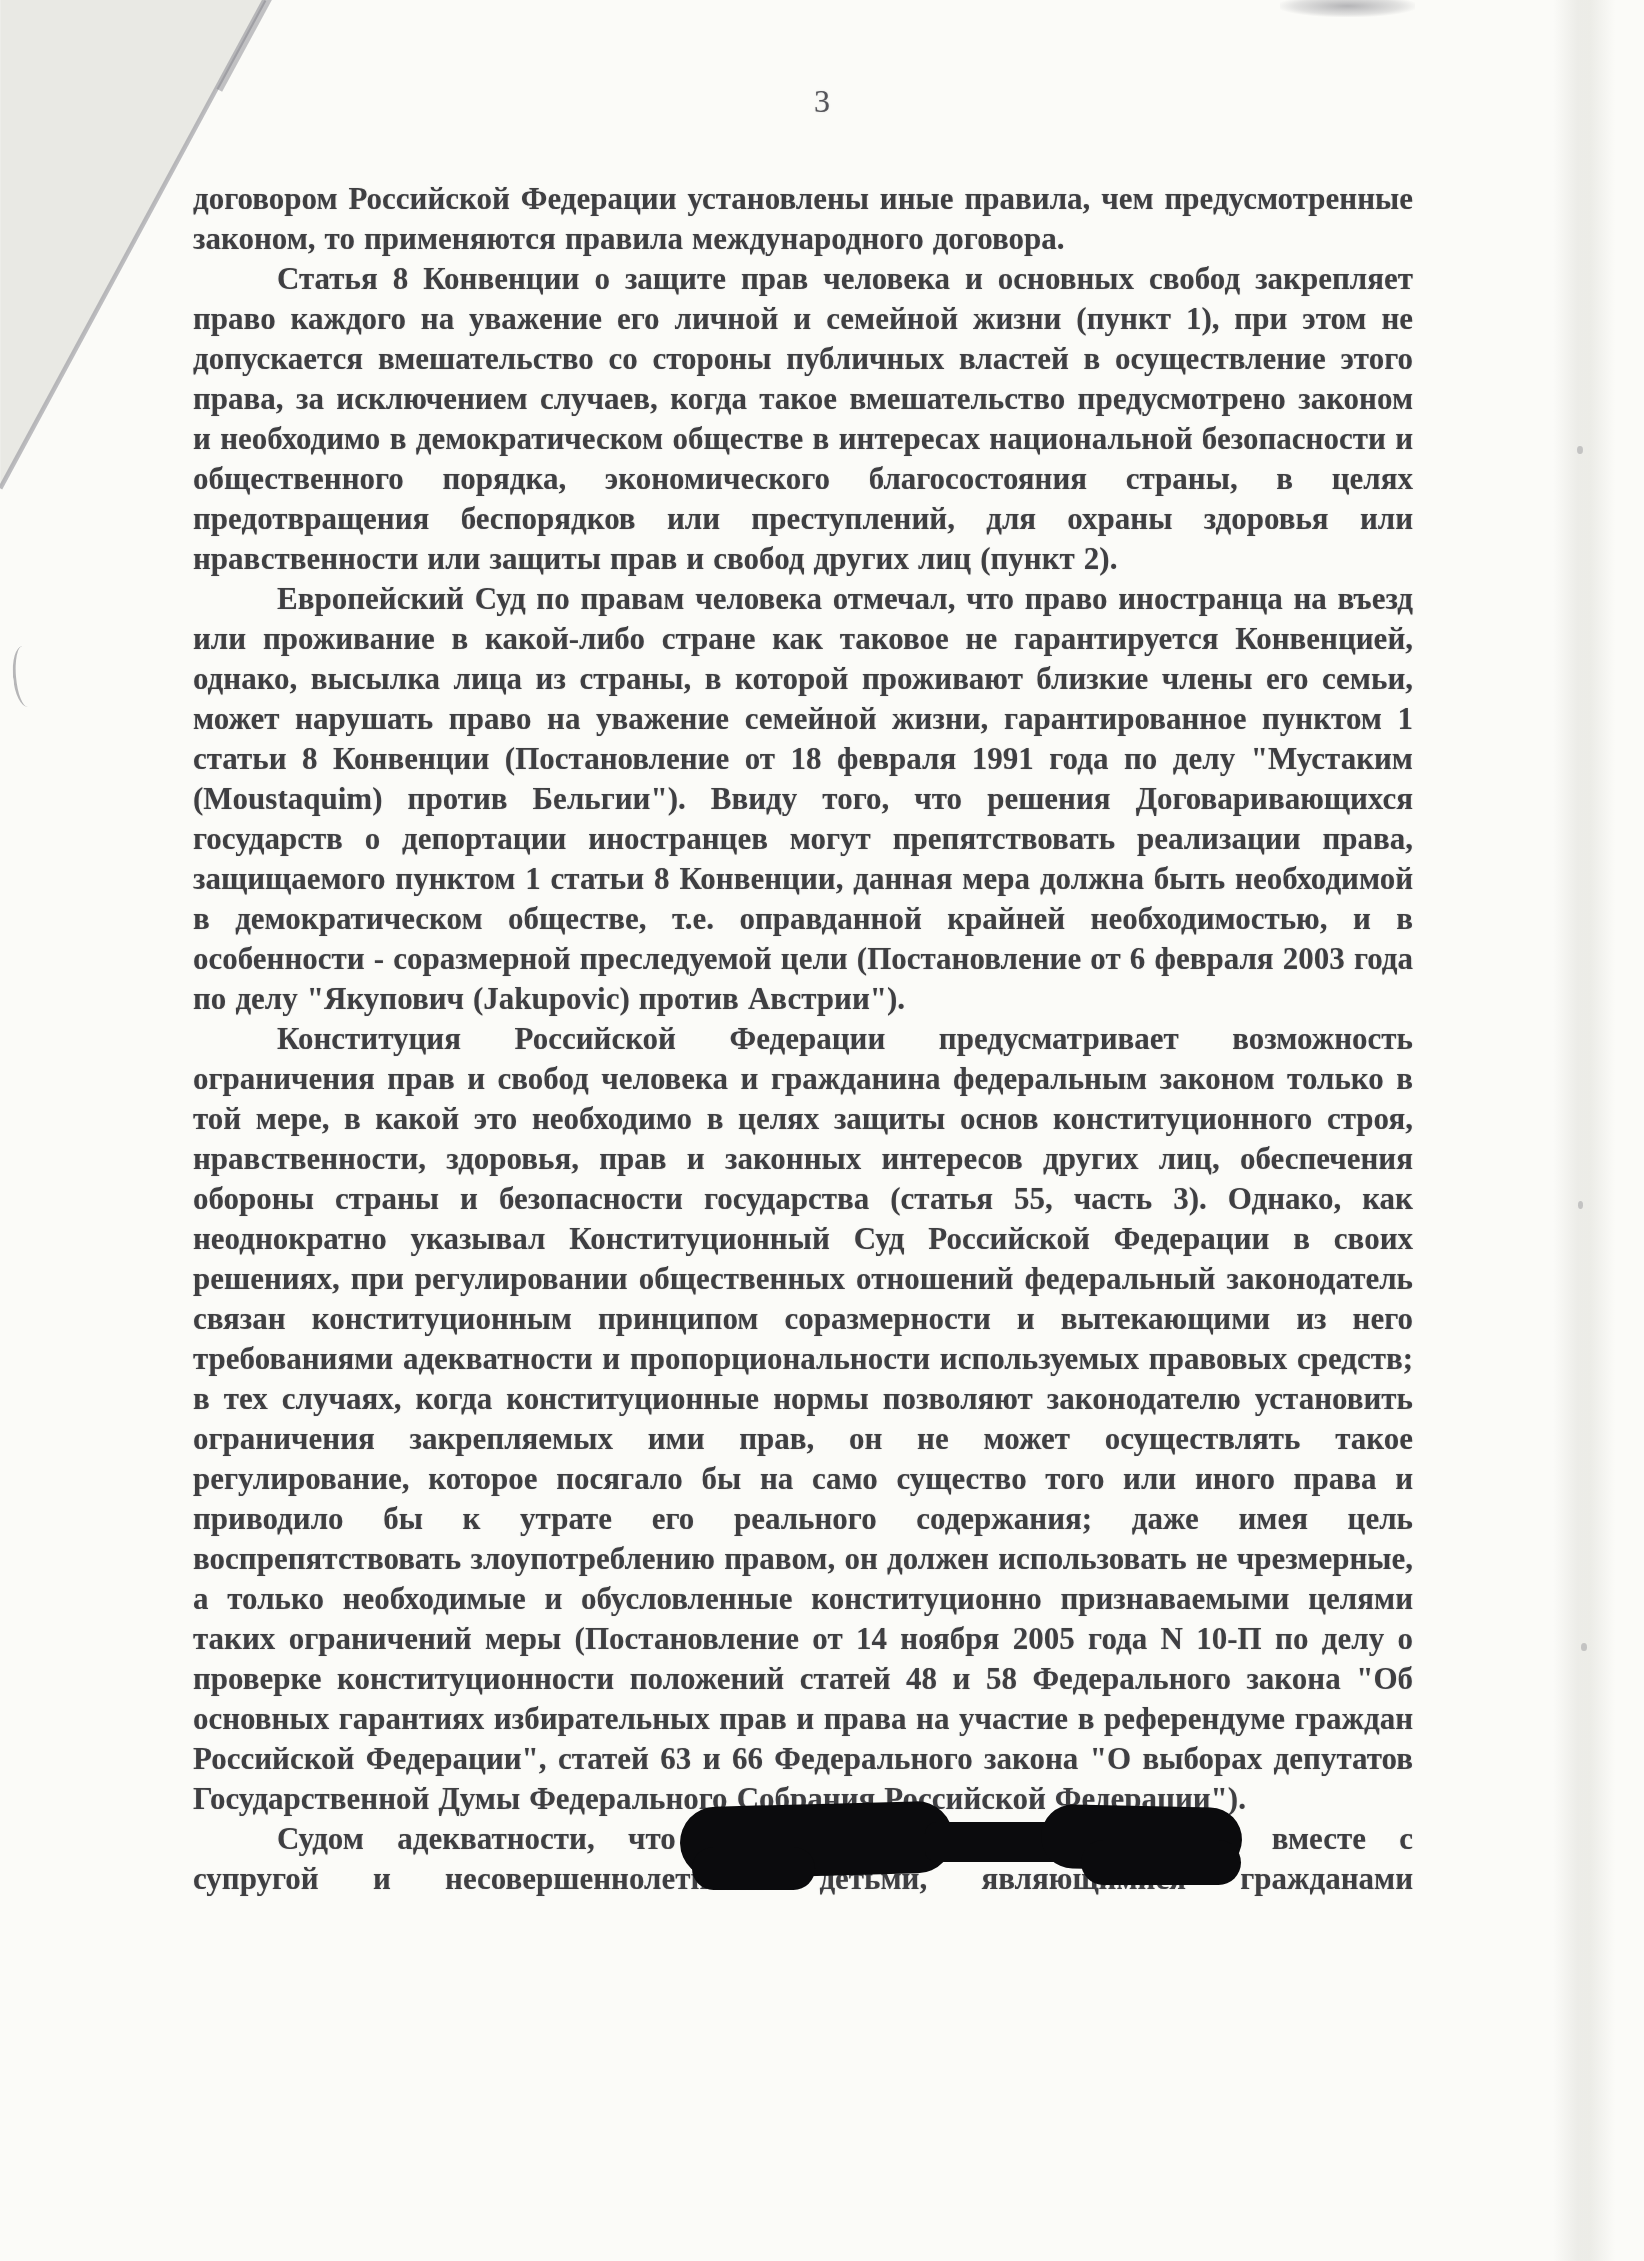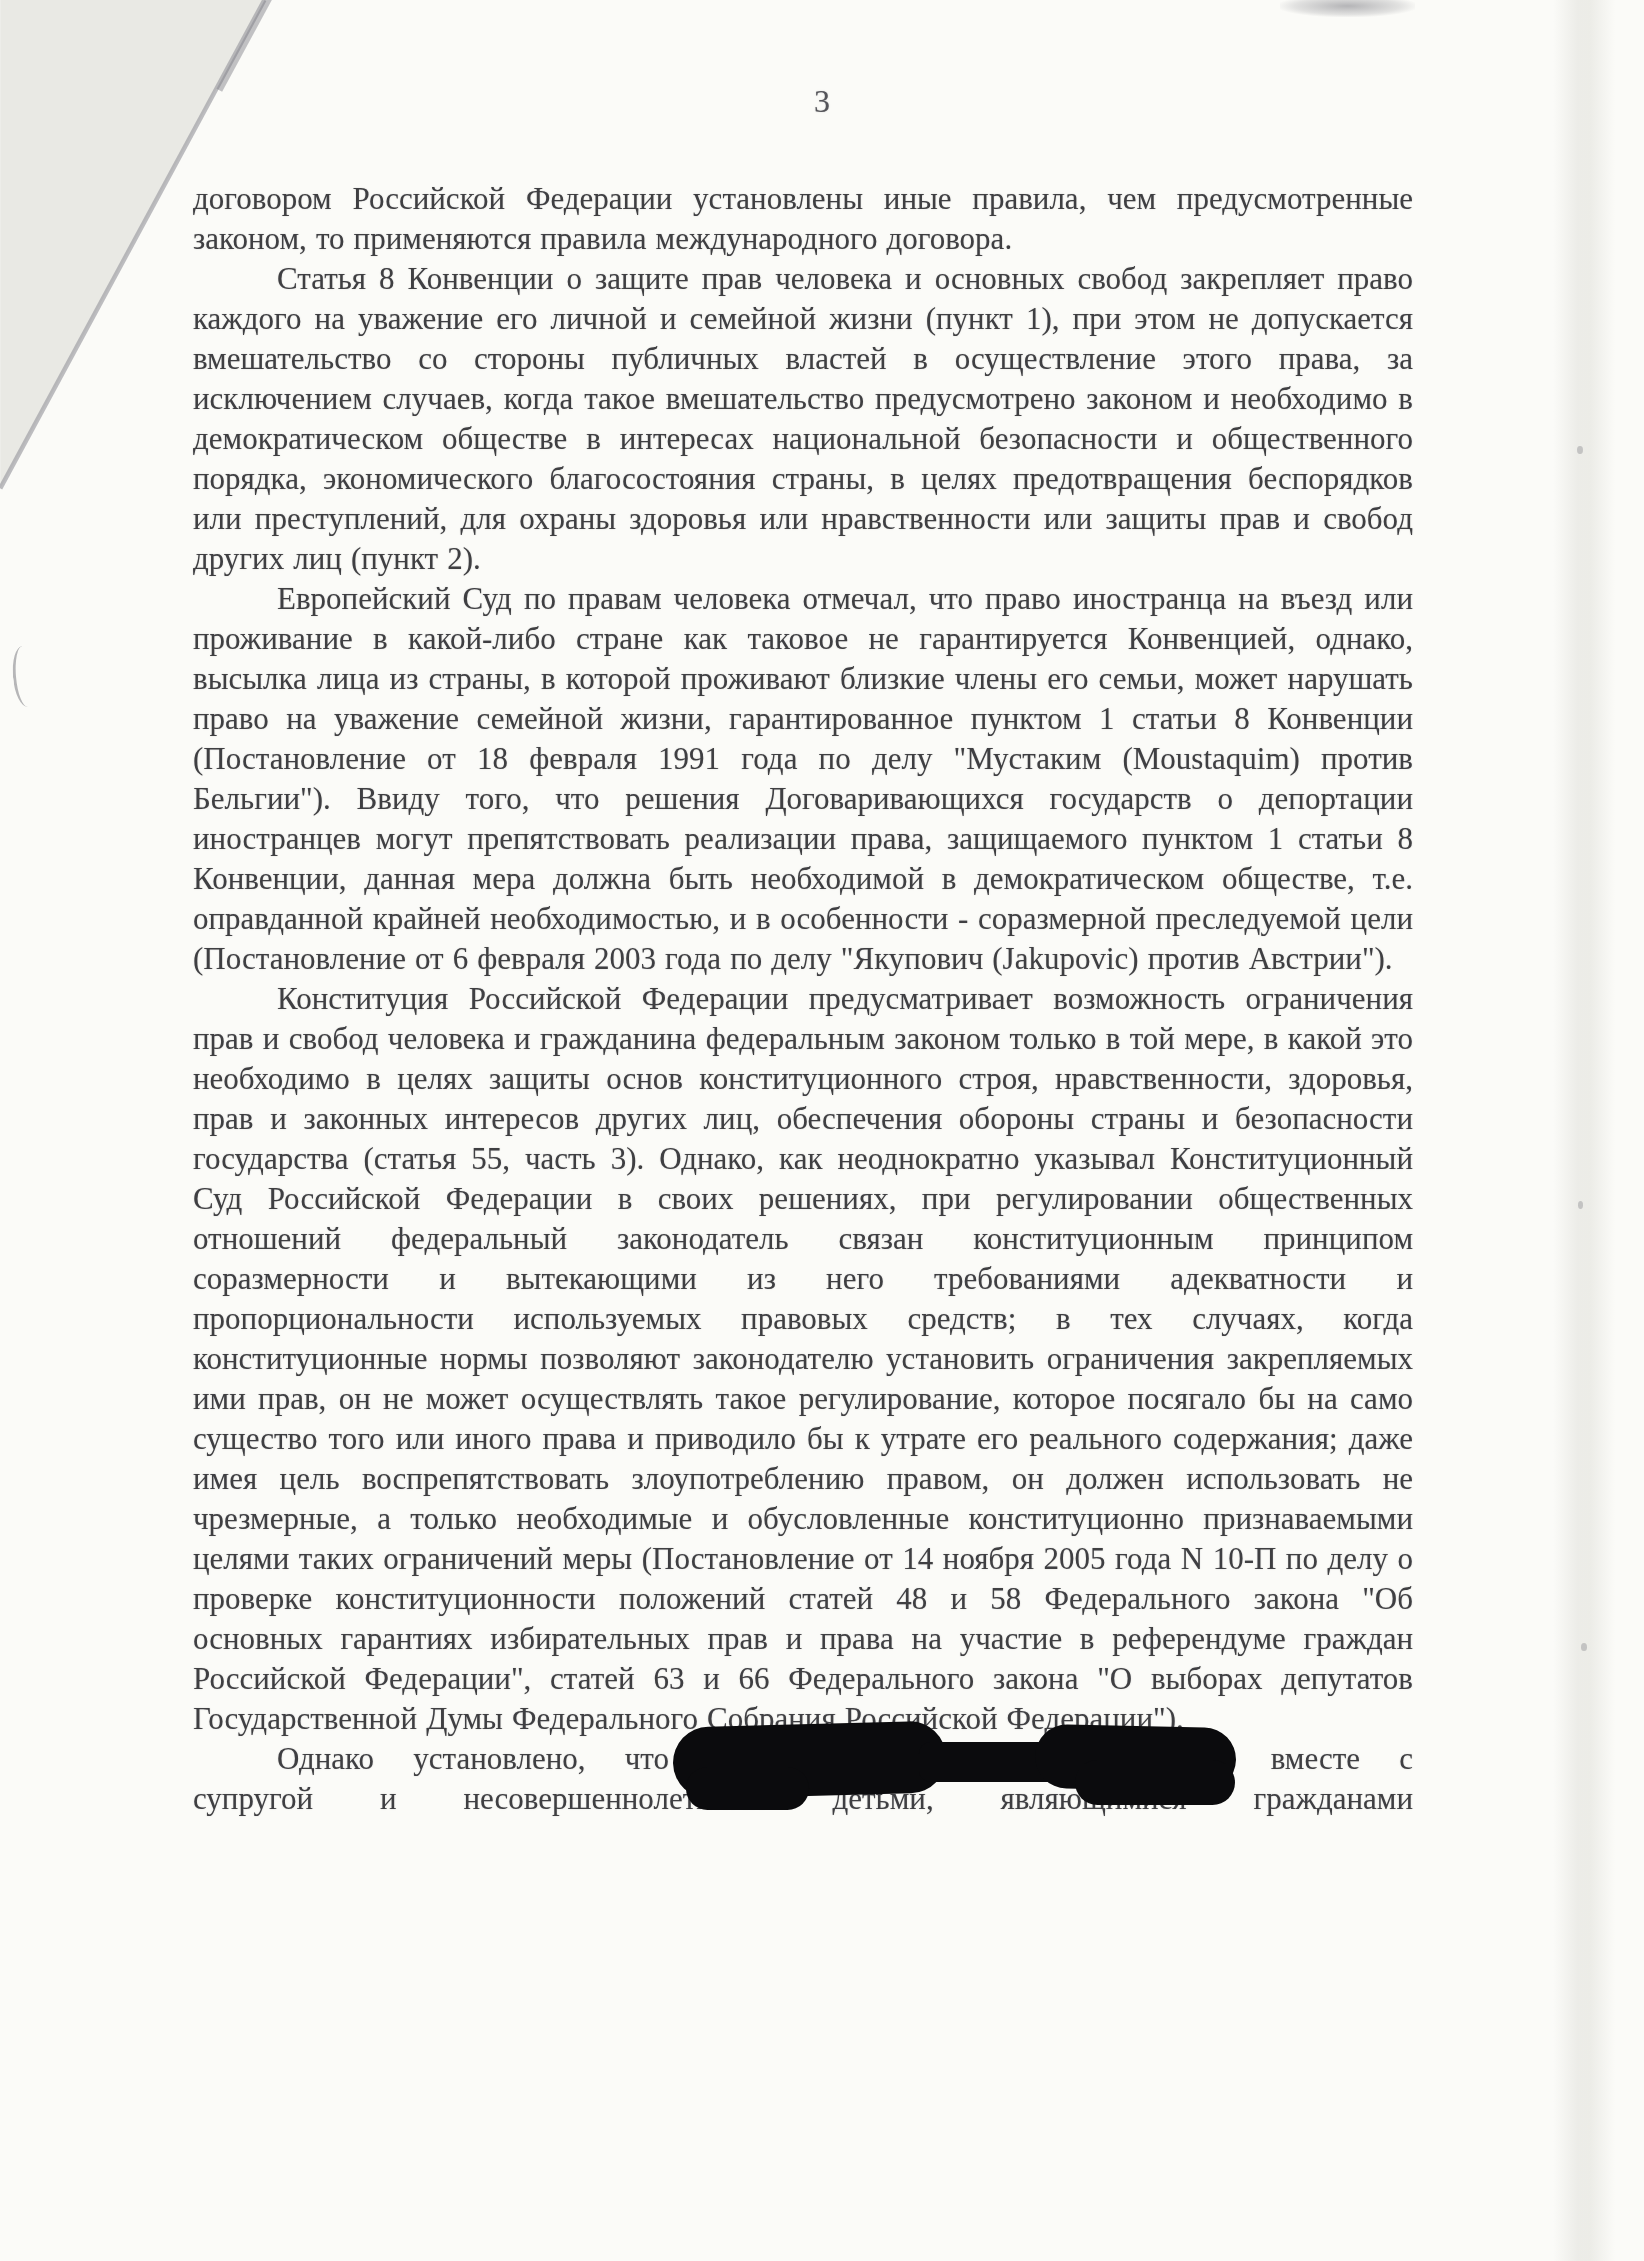--- a/index.html
+++ b/index.html
@@ -44,20 +44,21 @@
     text-align: center; font-size: 32px; color: #55555a;
     text-shadow: 0 0 1.3px rgba(80,80,85,0.35);
   }
 
   .text-block {
     position: absolute; left: 193px; top: 179px; width: 1220px;
     font-size: 31px; line-height: 40px;
     text-align: justify;
     word-spacing: 1.3px;
     text-shadow: 0 0 1.3px rgba(70,70,75,0.30);
+    font-weight: bold;
   }
   .para { margin: 0; text-indent: 84px; }
   .para.no-indent { text-indent: 0; }
   .para.redacted-para { text-align-last: justify; }
 
   
   .redaction {
     display: inline-block; position: relative;
     width: 551px; height: 28px; vertical-align: -3.9px;
     margin: 0 3.9px 0 7.7px;
@@ -92,17 +93,17 @@
   <div class="text-block">
 
     <p class="para no-indent"><span>договором Российской Федерации установлены иные правила, чем предусмотренные законом, то применяются правила международного договора.</span></p>
 
     <p class="para"><span>Статья 8 Конвенции о защите прав человека и основных свобод закрепляет право каждого на уважение его личной и семейной жизни (пункт 1), при этом не допускается вмешательство со стороны публичных властей в осуществление этого права, за исключением случаев, когда такое вмешательство предусмотрено законом и необходимо в демократическом обществе в интересах национальной безопасности и общественного порядка, экономического благосостояния страны, в целях предотвращения беспорядков или преступлений, для охраны здоровья или нравственности или защиты прав и свобод других лиц (пункт 2).</span></p>
 
     <p class="para"><span>Европейский Суд по правам человека отмечал, что право иностранца на въезд или проживание в какой-либо стране как таковое не гарантируется Конвенцией, однако, высылка лица из страны, в которой проживают близкие члены его семьи, может нарушать право на уважение семейной жизни, гарантированное пунктом 1 статьи 8 Конвенции (Постановление от 18 февраля 1991 года по делу "Мустаким (Moustaquim) против Бельгии"). Ввиду того, что решения Договаривающихся государств о депортации иностранцев могут препятствовать реализации права, защищаемого пунктом 1 статьи 8 Конвенции, данная мера должна быть необходимой в демократическом обществе, т.е. оправданной крайней необходимостью, и в особенности - соразмерной преследуемой цели (Постановление от 6 февраля 2003 года по делу "Якупович (Jakupovic) против Австрии").</span></p>
 
     <p class="para"><span>Конституция Российской Федерации предусматривает возможность ограничения прав и свобод человека и гражданина федеральным законом только в той мере, в какой это необходимо в целях защиты основ конституционного строя, нравственности, здоровья, прав и законных интересов других лиц, обеспечения обороны страны и безопасности государства (статья 55, часть 3). Однако, как неоднократно указывал Конституционный Суд Российской Федерации в своих решениях, при регулировании общественных отношений федеральный законодатель связан конституционным принципом соразмерности и вытекающими из него требованиями адекватности и пропорциональности используемых правовых средств; в тех случаях, когда конституционные нормы позволяют законодателю установить ограничения закрепляемых ими прав, он не может осуществлять такое регулирование, которое посягало бы на само существо того или иного права и приводило бы к утрате его реального содержания; даже имея цель воспрепятствовать злоупотреблению правом, он должен использовать не чрезмерные, а только необходимые и обусловленные конституционно признаваемыми целями таких ограничений меры (Постановление от 14 ноября 2005 года N 10-П по делу о проверке конституционности положений статей 48 и 58 Федерального закона "Об основных гарантиях избирательных прав и права на участие в референдуме граждан Российской Федерации", статей 63 и 66 Федерального закона "О выборах депутатов Государственной Думы Федерального Собрания Российской Федерации").</span></p>
 
-    <p class="para redacted-para"><span>Однако установлено, что</span><span class="redaction"><span class="rb rb1"></span><span class="rb rb2"></span><span class="rb rb3"></span><span class="rb rb4"></span><span class="rb rb5"></span></span><span> вместе с супругой и несовершеннолетними детьми, являющимися гражданами</span></p>
+    <p class="para redacted-para"><span>Судом адекватности, что</span><span class="redaction"><span class="rb rb1"></span><span class="rb rb2"></span><span class="rb rb3"></span><span class="rb rb4"></span><span class="rb rb5"></span></span><span> вместе с супругой и несовершеннолетними детьми, являющимися гражданами</span></p>
 
   </div>
 </div>
 
 
 </body></html>

